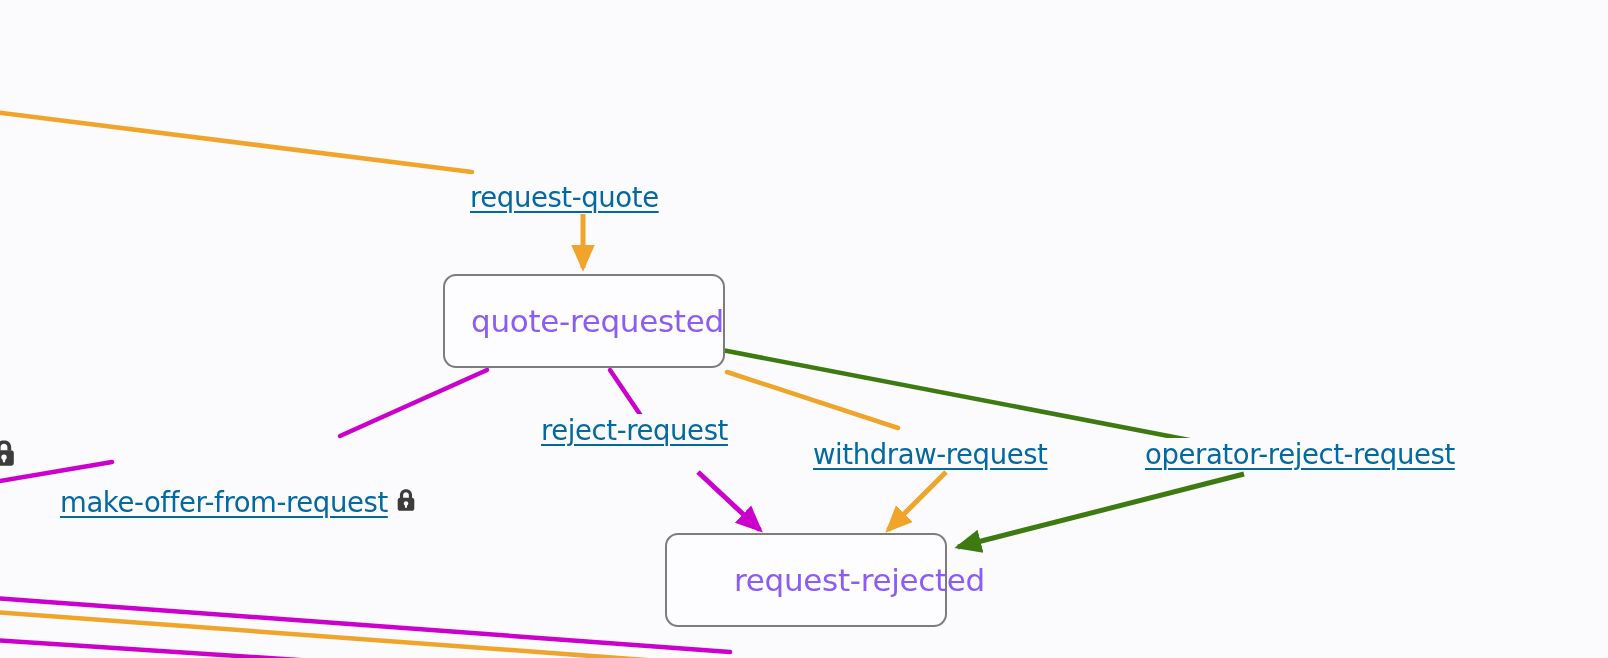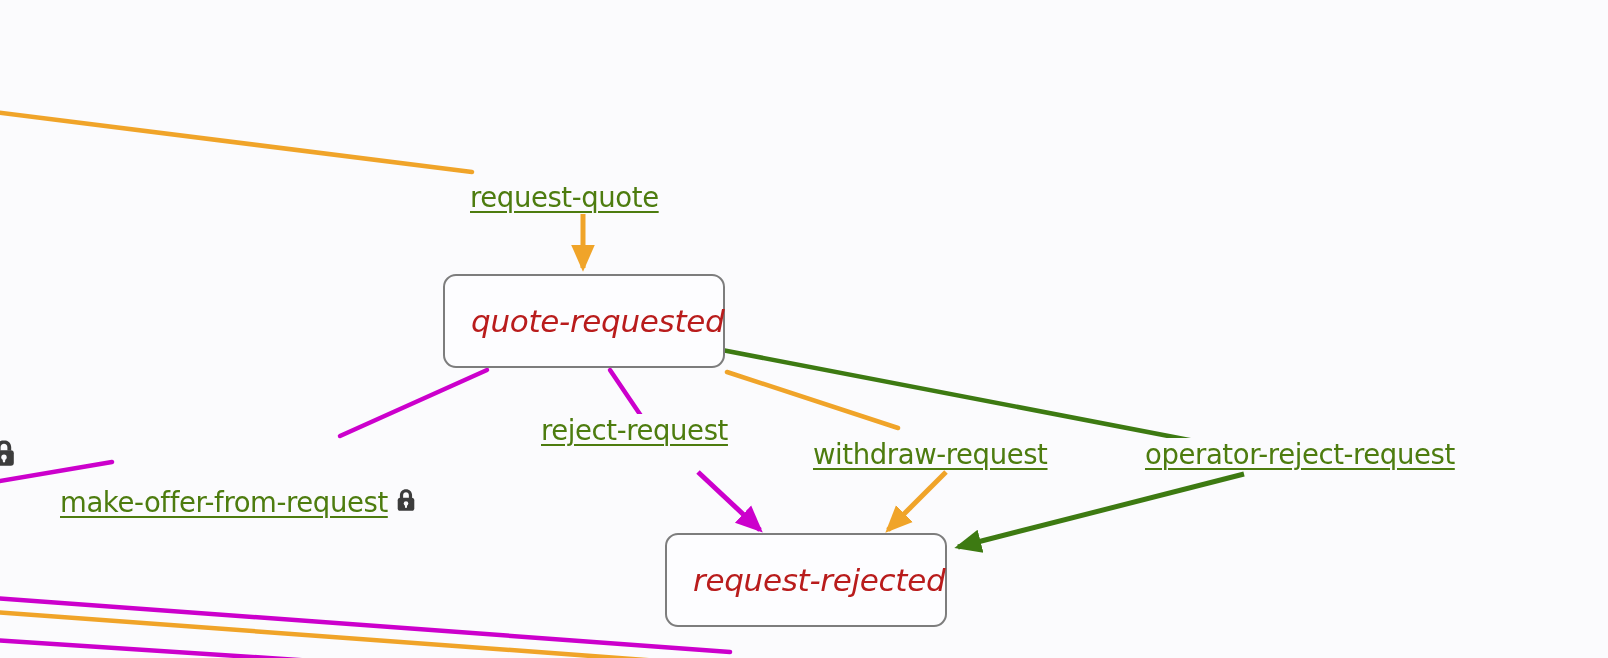--- a/index.html
+++ b/index.html
@@ -29,32 +29,31 @@
     background: #fdfdff;
     border: 2.5px solid #7d7d7d;
     border-radius: 13px;
     display: flex;
     align-items: center;
     justify-content: flex-start;
     overflow: visible;
     white-space: nowrap;
   }
   .state-label {
-    font-style: italic;
     font-size: 31px;
-    color: #b91c1c;
+    color: #8b5cf6;
     letter-spacing: -0.3px;
     padding-left: 26px;
     font-family: "DejaVu Sans", "Liberation Sans", sans-serif;
   }
   .edge-label {
     position: absolute;
     white-space: nowrap;
     font-size: 27.5px;
-    color: #4d7c0f;
+    color: #0369a1;
     text-decoration: underline;
     text-decoration-thickness: 2px;
     text-underline-offset: 4px;
     letter-spacing: -0.4px;
     background: #fbfbfd;
     font-family: "DejaVu Sans", "Liberation Sans", sans-serif;
   }
   .lock-icon {
     display: inline-block;
     vertical-align: -1px;
@@ -144,17 +143,17 @@
   </div>
 
   <div class="edge-label" style="left:813px; top:438px;">
     <span>withdraw-request</span>
   </div>
 
   <div class="state-node" style="left:443px; top:274px; width:282px; height:94px;">
     <span class="state-label">quote-requested</span>
   </div>
 
-  <div class="state-node" style="left:665px; top:533px; width:282px; height:94px;">
+  <div class="state-node" style="left:665px; top:533px; width:282px; height:94px;padding-left:41px;">
     <span class="state-label">request-rejected</span>
   </div>
 
 </div>
 
 </body></html>

